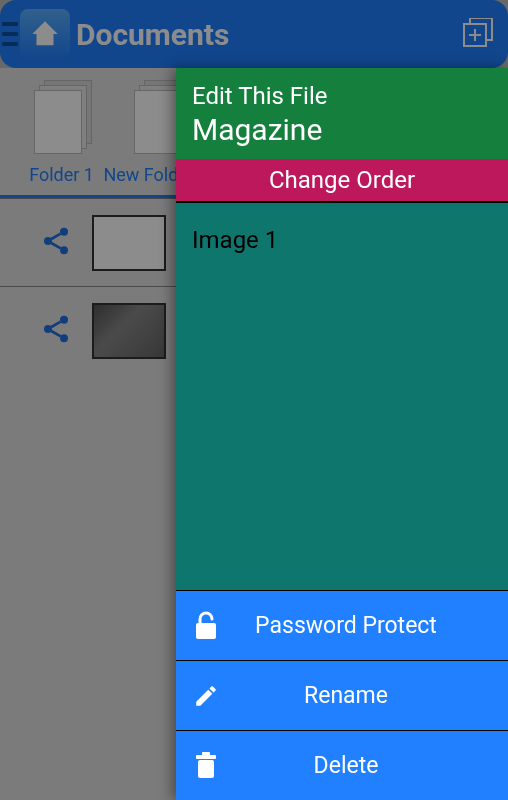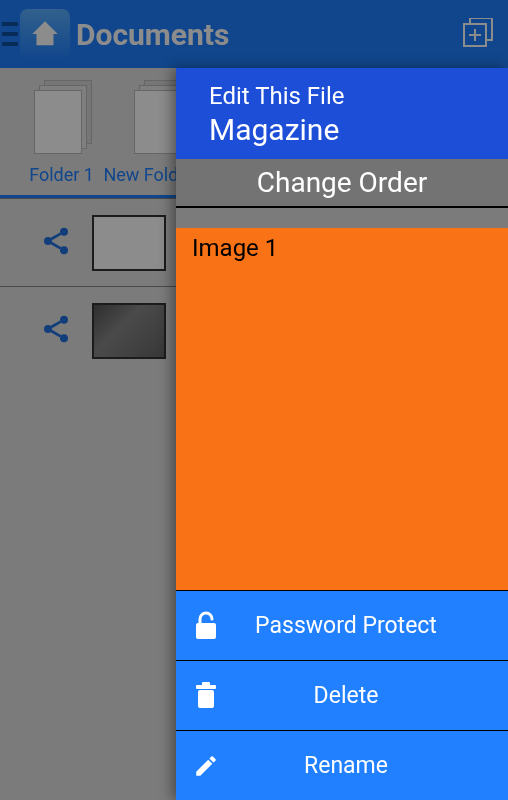--- a/index.html
+++ b/index.html
@@ -12,20 +12,21 @@
   position: relative;
 }
 
 
 .appbar {
   height: 68px;
   background: #2080ff;
   display: flex;
   align-items: center;
   position: relative;
+  border-radius: 16px;
 }
 .hamburger {
   width: 18px;
   height: 68px;
   display: flex;
   flex-direction: column;
   justify-content: center;
   gap: 6px;
   padding-left: 2px;
 }
@@ -134,47 +135,46 @@
   position: absolute;
   right: 0;
   top: 68px;
   width: 332px;
   height: 732px;
   display: flex;
   flex-direction: column;
   box-shadow: -4px 0 12px rgba(0,0,0,0.4);
 }
 .panel-header {
-  background: #1d4ed8;
-  padding: 14px 16px 12px 33px;
+  background: #15803d;
+  padding: 14px 16px 12px 16px;
 }
 .panel-header-sub {
   color: #fff;
   font-size: 24px;
   font-weight: 400;
 }
 .panel-header-title {
   color: #fff;
   font-size: 30px;
   font-weight: 400;
   margin-top: 2px;
 }
 .panel-change-order {
-  background: #737373;
-  color: #fff;
-  font-size: 28px;
+  background: #be185d;
+  color: #fff;
+  font-size: 24px;
   text-align: center;
   padding: 7px 0;
   border-bottom: 2px solid #000;
 }
 .panel-list {
   flex: 1;
-  background: #f97316;
-  padding: 6px 16px;
-  margin-top: 20px;
+  background: #0f766e;
+  padding: 23px 16px;
 }
 .panel-list-item {
   color: #000;
   font-size: 24px;
 }
 .action-btn {
   height: 70px;
   background: #2080ff;
   display: flex;
   align-items: center;
@@ -280,30 +280,30 @@
       <svg width="26" height="30" viewBox="0 0 26 30">
         <path d="M7 12 V8 a6 6 0 0 1 12 0" fill="none" stroke="#fff" stroke-width="3" stroke-linecap="round"></path>
         <rect x="3" y="12" width="20" height="16" rx="2" fill="#fff"></rect>
       </svg>
     </div>
     <div class="lbl">Password Protect</div>
   </div>
 
   <div class="action-btn">
     <div class="ico">
+      <svg width="26" height="26" viewBox="0 0 24 24">
+        <path fill="#fff" d="M3 17.25V21h3.75L17.81 9.94l-3.75-3.75L3 17.25zM20.71 7.04a1 1 0 0 0 0-1.41l-2.34-2.34a1 1 0 0 0-1.41 0l-1.83 1.83 3.75 3.75 1.83-1.83z"></path>
+      </svg>
+    </div>
+    <div class="lbl">Rename</div>
+  </div>
+
+  <div class="action-btn">
+    <div class="ico">
       <svg width="22" height="28" viewBox="0 0 22 28">
         <rect x="3" y="8" width="16" height="18" rx="2" fill="#fff"></rect>
         <rect x="1" y="3" width="20" height="4" rx="1" fill="#fff"></rect>
         <rect x="7" y="0" width="8" height="4" rx="1" fill="#fff"></rect>
       </svg>
     </div>
     <div class="lbl">Delete</div>
   </div>
-
-  <div class="action-btn">
-    <div class="ico">
-      <svg width="26" height="26" viewBox="0 0 24 24">
-        <path fill="#fff" d="M3 17.25V21h3.75L17.81 9.94l-3.75-3.75L3 17.25zM20.71 7.04a1 1 0 0 0 0-1.41l-2.34-2.34a1 1 0 0 0-1.41 0l-1.83 1.83 3.75 3.75 1.83-1.83z"></path>
-      </svg>
-    </div>
-    <div class="lbl">Rename</div>
-  </div>
 </div>
 
 </body></html>

